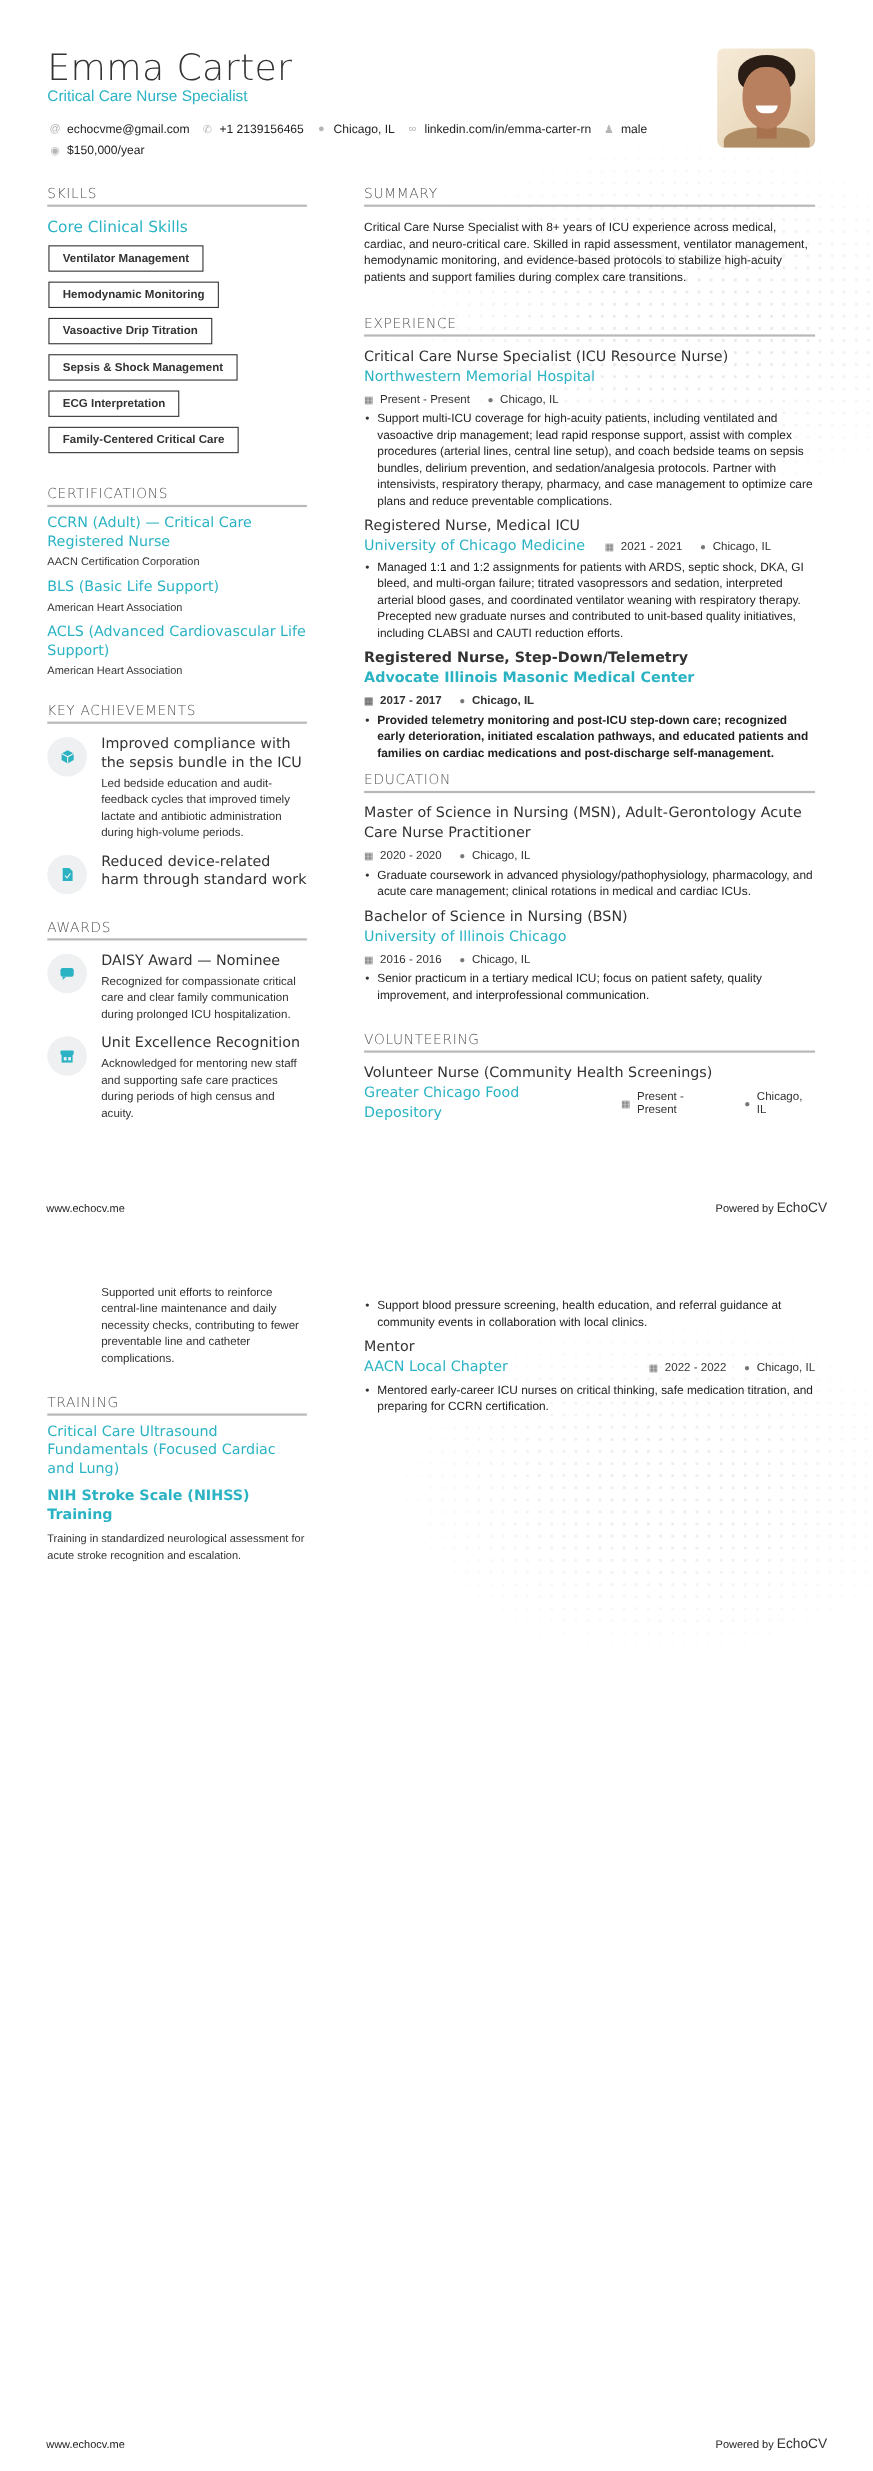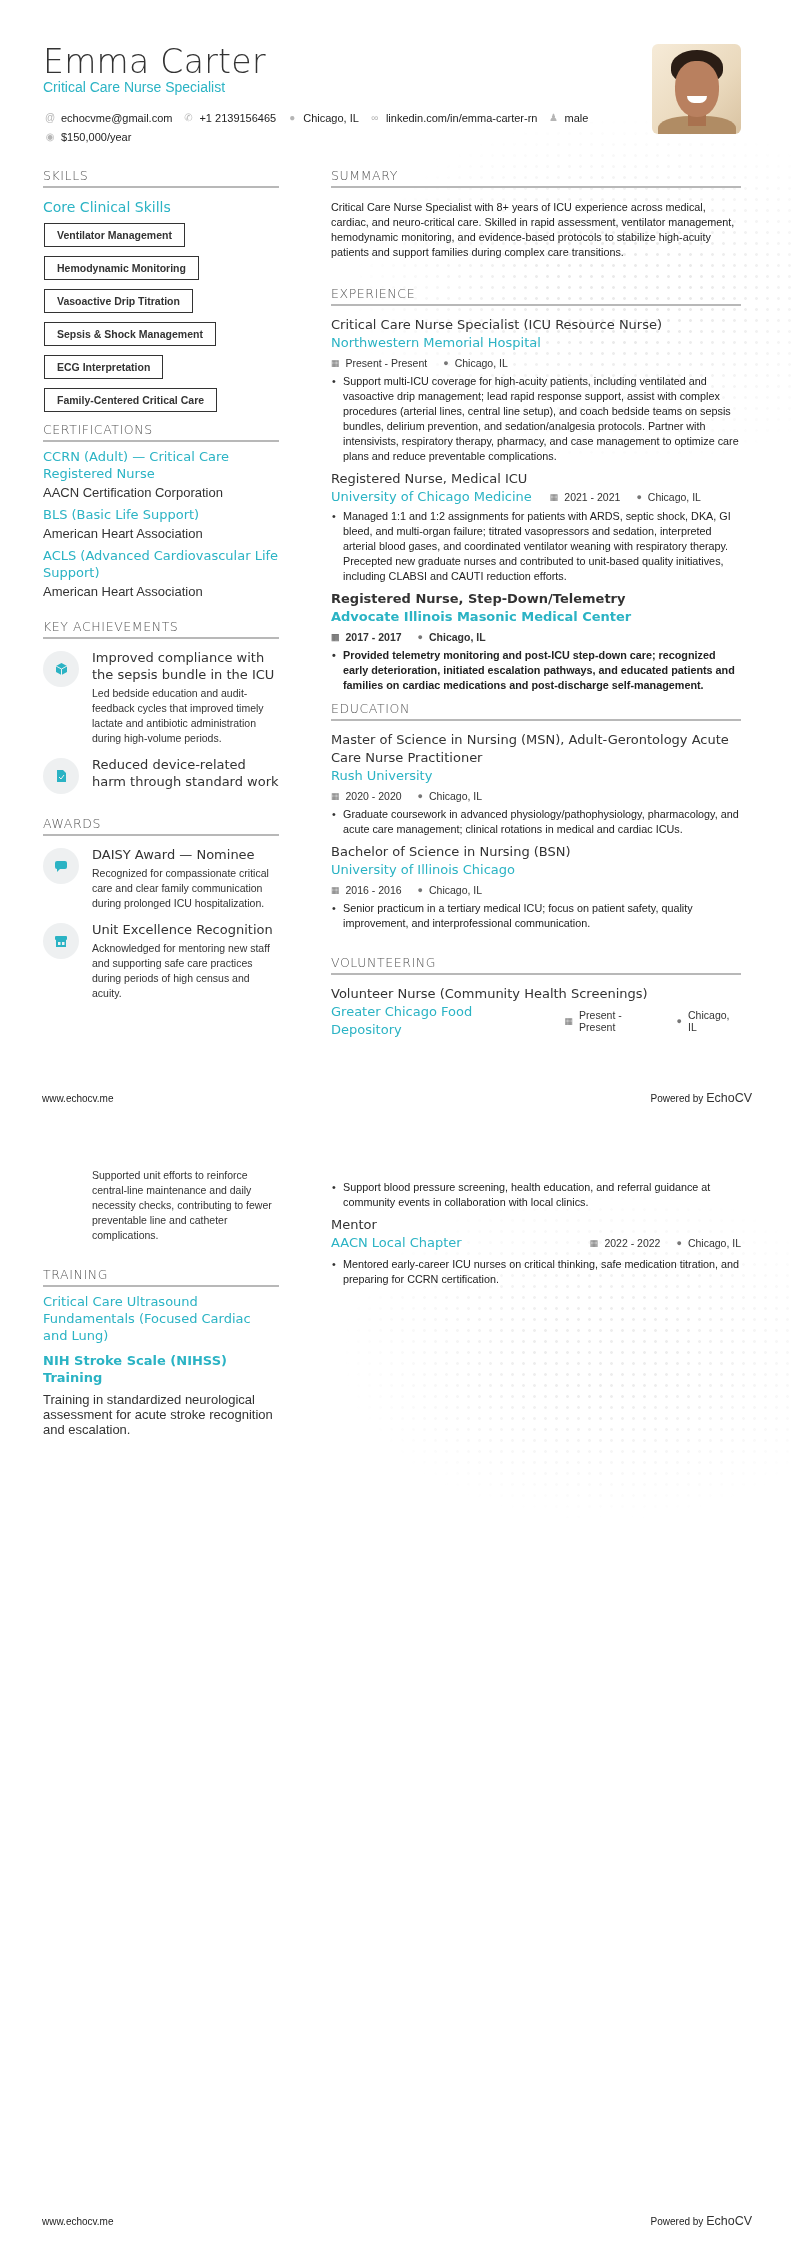--- a/index.html
+++ b/index.html
@@ -33,21 +33,21 @@
   .photo .neck { position: absolute; left: 36px; top: 68px; width: 18px; height: 14px; background: #a9724f; }
 
   .col-left { position: absolute; left: 43px; width: 236px; }
   .col-right { position: absolute; left: 331px; width: 410px; }
   .sec-title { font-size: 12.5px; color: #555; letter-spacing: 0.6px; padding-bottom: 3px; border-bottom: 2px solid #b8b8b8; font-family: "DejaVu Sans", sans-serif; font-weight: 300; }
   .sub-title { font-size: 14px; color: #2bb3c4; margin-top: 11px; margin-bottom: 4px; font-family: "DejaVu Sans", sans-serif; }
   .skill-tag { display: inline-block; border: 1px solid #333; padding: 4px 12px; font-size: 10.5px; font-family: "Liberation Sans", sans-serif; color: #333; margin: 4px 0 5px 1px; height: 24px; line-height: 14px; font-weight: bold; }
   .skill-list { display: flex; flex-direction: column; align-items: flex-start; }
 
   .cert-title { font-size: 13px; color: #2bb3c4; line-height: 17px; margin-top: 6px; font-family: "DejaVu Sans", sans-serif; }
-  .cert-org { font-size: 13px; color: #333; font-family: "Liberation Sans", sans-serif; margin-top: 4px; line-height: 14px; }
+  .cert-org { font-size: 10px; color: #333; font-family: "Liberation Sans", sans-serif; margin-top: 4px; line-height: 14px; }
 
   .award { display: flex; margin-top: 10px; }
   .award-icon { width: 36px; height: 36px; border-radius: 50%; background: #eef0f1; flex: none; display: flex; align-items: center; justify-content: center; margin-top: 2px; margin-right: 13px; }
   .award-body { flex: 1; }
   .award-title { font-size: 13px; color: #333; line-height: 17px; font-family: "DejaVu Sans", sans-serif; }
   .award-desc { font-size: 10.5px; color: #333; line-height: 15px; margin-top: 3px; font-family: "Liberation Sans", sans-serif; }
 
   .summary { font-size: 10.8px; line-height: 15px; color: #222; margin-top: 12px; font-family: "Liberation Sans", sans-serif; }
   .job { margin-top: 10px; }
   .job-title { font-size: 13px; color: #333; line-height: 18px; font-family: "DejaVu Sans", sans-serif; }
@@ -121,21 +121,21 @@
       <div class="skill-list">
         <span class="skill-tag">Ventilator Management</span>
         <span class="skill-tag">Hemodynamic Monitoring</span>
         <span class="skill-tag">Vasoactive Drip Titration</span>
         <span class="skill-tag">Sepsis &amp; Shock Management</span>
         <span class="skill-tag">ECG Interpretation</span>
         <span class="skill-tag">Family-Centered Critical Care</span>
       </div>
     </div>
 
-    <div style="margin-top:5px;">
+    <div style="margin-top:24px;">
       <div class="sec-title">CERTIFICATIONS</div>
       <div style="margin-top:5px;">
         <div class="cert-title">CCRN (Adult) — Critical Care Registered Nurse</div>
         <div class="cert-org">AACN Certification Corporation</div>
         <div class="cert-title">BLS (Basic Life Support)</div>
         <div class="cert-org">American Heart Association</div>
         <div class="cert-title">ACLS (Advanced Cardiovascular Life Support)</div>
         <div class="cert-org">American Heart Association</div>
       </div>
     </div>
@@ -266,21 +266,20 @@
             <li>Provided telemetry monitoring and post-ICU step-down care; recognized early deterioration, initiated escalation pathways, and educated patients and families on cardiac medications and post-discharge self-management.</li>
           </ul>
       </div>
     </div>
 
     <div style="margin-top:8px;">
       <div class="sec-title">EDUCATION</div>
 
       <div class="job">
         <div class="job-title">Master of Science in Nursing (MSN), Adult-Gerontology Acute Care Nurse Practitioner</div>
-        <div class="job-org">Rush University</div>
         <div class="meta-line">
           <span class="meta">
             <span class="m">
                 <span class="mi">▦</span>
                 <span>2020 - 2020</span>
               </span>
             <span class="m">
                 <span class="mi">●</span>
                 <span>Chicago, IL</span>
               </span>

